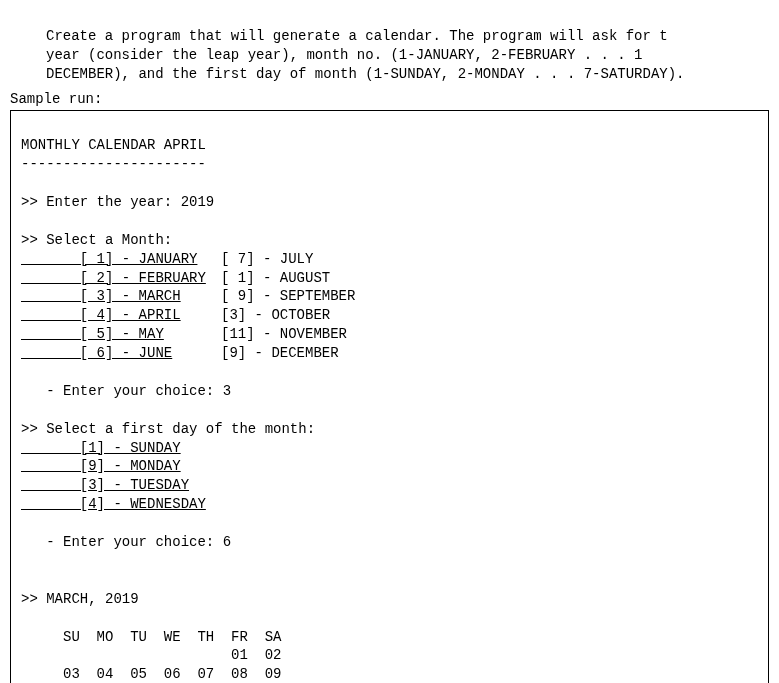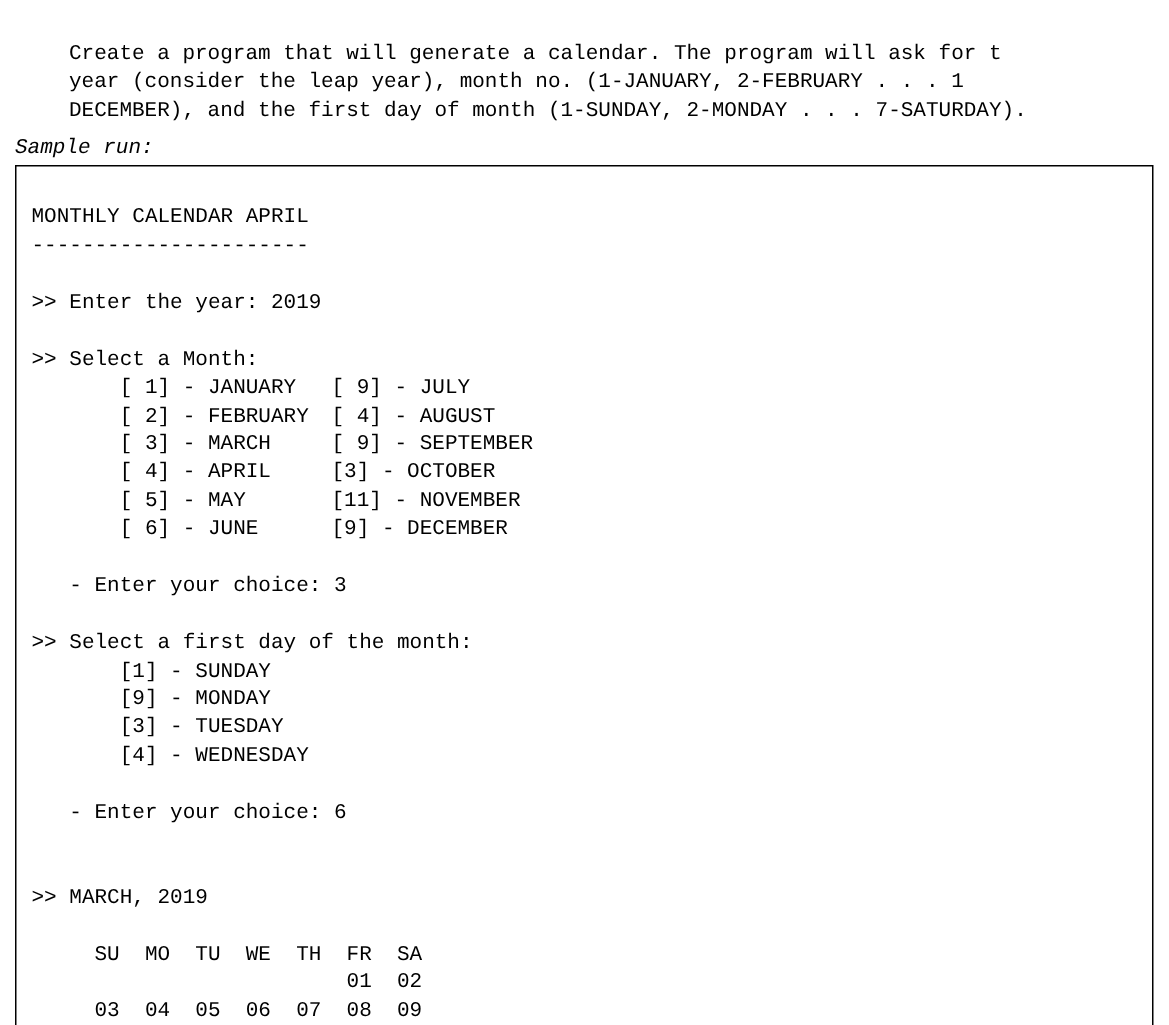--- a/index.html
+++ b/index.html
@@ -12,37 +12,37 @@
     color: #000;
     width: 779px;
     box-sizing: border-box;
   }
   .intro {
     white-space: pre;
     margin-bottom: 6px;
     margin-left: 36px;
   }
   .sample-label {
-    font-style: italic;
     margin-top: 6px;
     margin-bottom: 2px;
   }
   .sample-box {
     border: 1px solid #000;
     padding: 6px 10px 14px 10px;
     white-space: pre;
   }
   .two-col {
     display: flex;
   }
   .col {
     white-space: pre;
   }
   .col-left {
     width: 200px;
+    text-decoration: underline;
   }
   .cal-row {
     white-space: pre;
     text-align: right;
   }
 </style>
 </head>
 <body>
 
 <div class="intro">
@@ -58,22 +58,22 @@
 <span>----------------------</span>
 
 <span><span>&gt;&gt; Enter the year: </span><span>2019</span></span>
 
 <span>&gt;&gt; Select a Month:</span>
 <div class="two-col"><div class="col col-left"><span>       [ 1] - JANUARY</span>
 <span>       [ 2] - FEBRUARY</span>
 <span>       [ 3] - MARCH</span>
 <span>       [ 4] - APRIL</span>
 <span>       [ 5] - MAY</span>
-<span>       [ 6] - JUNE</span></div><div class="col"><span>[ 9] - JULY</span>
-<span>[ 4] - AUGUST</span>
+<span>       [ 6] - JUNE</span></div><div class="col"><span>[ 7] - JULY</span>
+<span>[ 1] - AUGUST</span>
 <span>[ 9] - SEPTEMBER</span>
 <span>[3] - OCTOBER</span>
 <span>[11] - NOVEMBER</span>
 <span>[9] - DECEMBER</span></div></div>
 <span><span>   - Enter your choice: </span><span>3</span></span>
 
 <span>&gt;&gt; Select a first day of the month:</span>
 <div class="two-col"><div class="col col-left"><span>       [1] - SUNDAY</span>
 <span>       [9] - MONDAY</span>
 <span>       [3] - TUESDAY</span>

